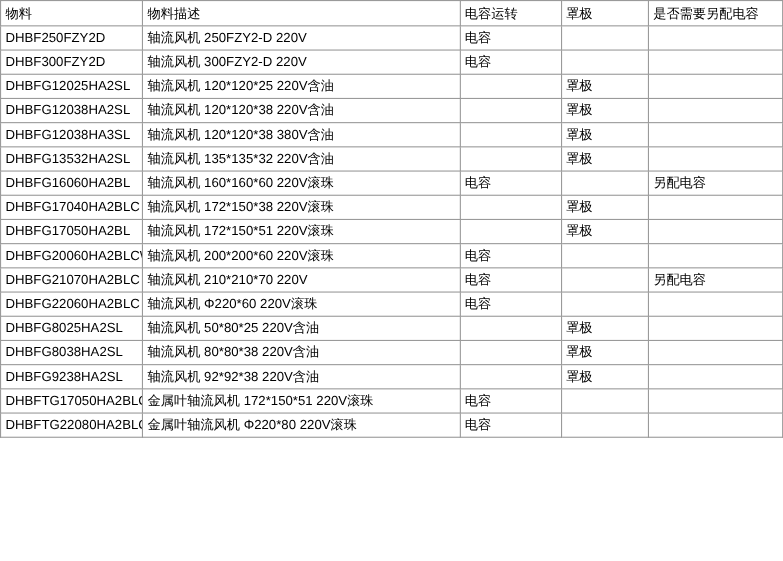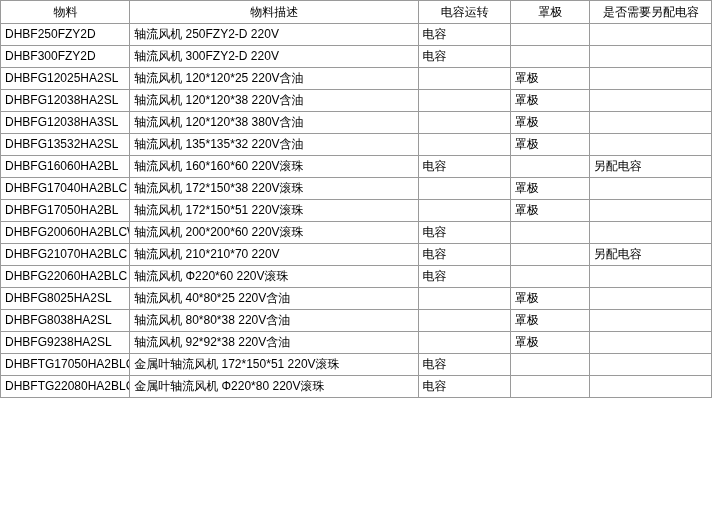--- a/index.html
+++ b/index.html
@@ -26,21 +26,21 @@
     font-weight: normal;
     font-size: 12px;
     line-height: 15px;
     height: 19px;
     vertical-align: middle;
     white-space: nowrap;
     overflow: hidden;
     text-align: left;
   }
   table.grid thead td {
-    text-align: center;
+    text-align: left;
     height: 20px;
   }
   .col-code   { width: 129px; }
   .col-desc   { width: 288px; }
   .col-run    { width: 92px; }
   .col-shade  { width: 79px; }
   .col-extra  { width: 122px; }
 </style>
 </head>
 <body>
@@ -142,21 +142,21 @@
       </tr>
       <tr>
         <td>DHBFG22060HA2BLC</td>
         <td>轴流风机  Φ220*60  220V滚珠</td>
         <td>电容</td>
         <td></td>
         <td></td>
       </tr>
       <tr>
         <td>DHBFG8025HA2SL</td>
-        <td>轴流风机  40*80*25  220V含油</td>
+        <td>轴流风机  50*80*25  220V含油</td>
         <td></td>
         <td>罩极</td>
         <td></td>
       </tr>
       <tr>
         <td>DHBFG8038HA2SL</td>
         <td>轴流风机  80*80*38  220V含油</td>
         <td></td>
         <td>罩极</td>
         <td></td>

